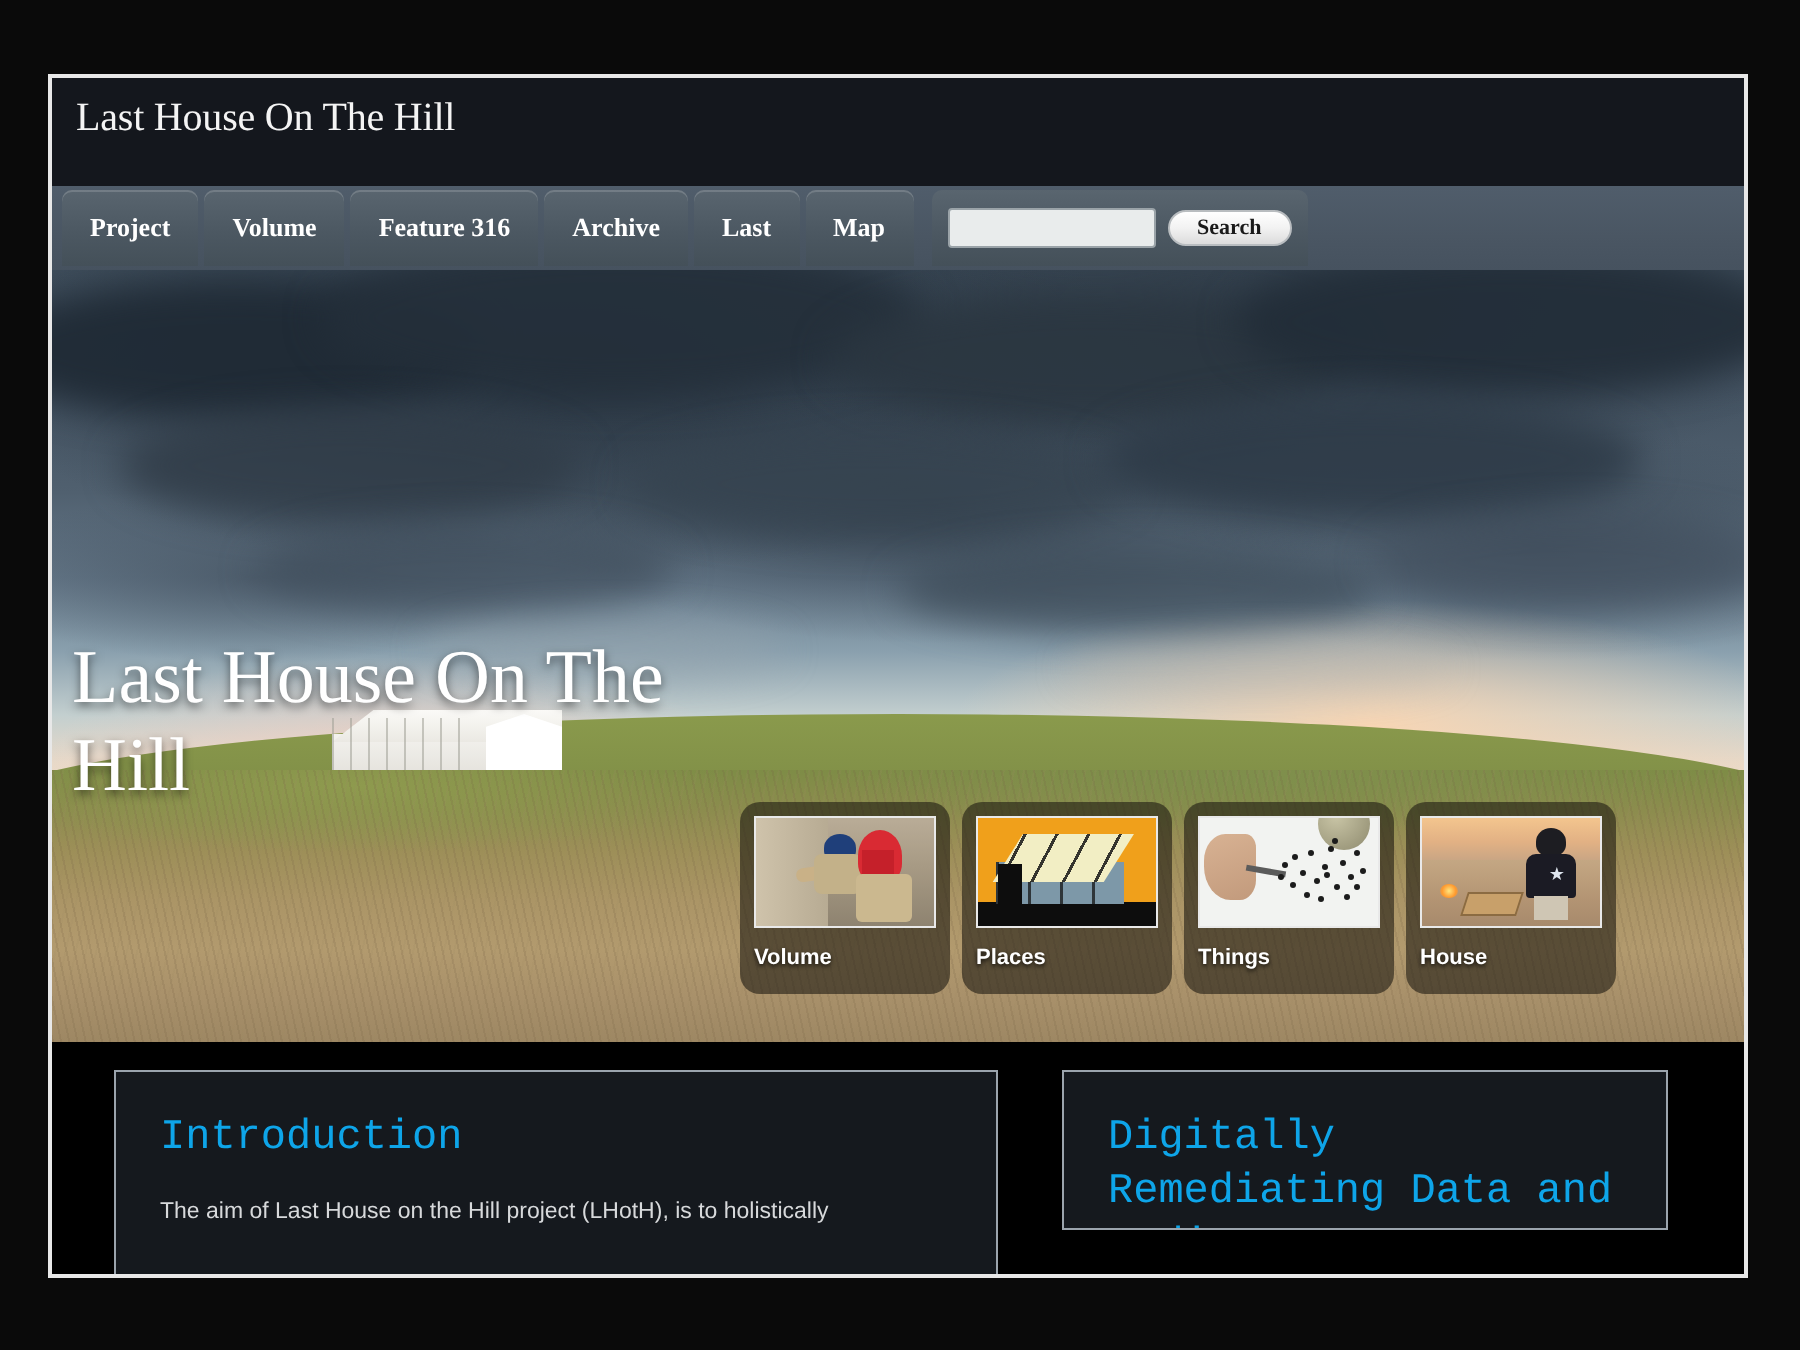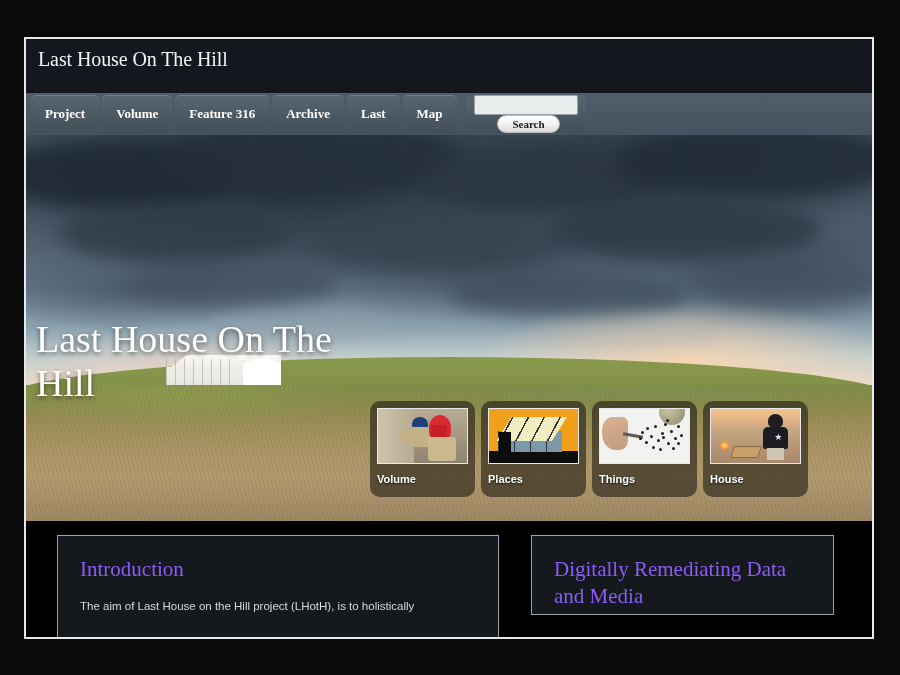--- a/index.html
+++ b/index.html
@@ -91,21 +91,20 @@
 
   #search-area {
     display: flex;
     align-items: center;
     height: 38px;
     margin-top: 2px;
     margin-left: 6px;
     padding: 0 8px;
     background: linear-gradient(180deg, #59656f 0%, #4c5862 55%, #445059 100%);
     border-radius: 5px 5px 0 0;
-    flex-direction: column;
   }
   #search-input {
     width: 96px;
     height: 16px;
     background: #e9ecec;
     border: 1px solid #9aa3a8;
     border-radius: 2px;
     font-size: 10px;
     padding: 1px 3px;
     color: #222;
@@ -420,24 +419,24 @@
     left: 31px;
     width: 442px;
     height: 104px;
   }
   #panel-remediating {
     left: 505px;
     width: 303px;
     height: 80px;
   }
   .panel-title {
-    font-family: Liberation Serif, serif;
+    font-family: Liberation Mono, monospace;
     font-size: 21px;
     line-height: 27px;
-    color: #8b5cf6;
+    color: #0ea5e9;
     margin: 0 0 14px 0;
     font-weight: normal;
   }
   .panel-body {
     font-family: Liberation Sans, sans-serif;
     font-size: 11.5px;
     line-height: 18px;
     color: #d7d9db;
     text-align: justify;
     margin: 0;

